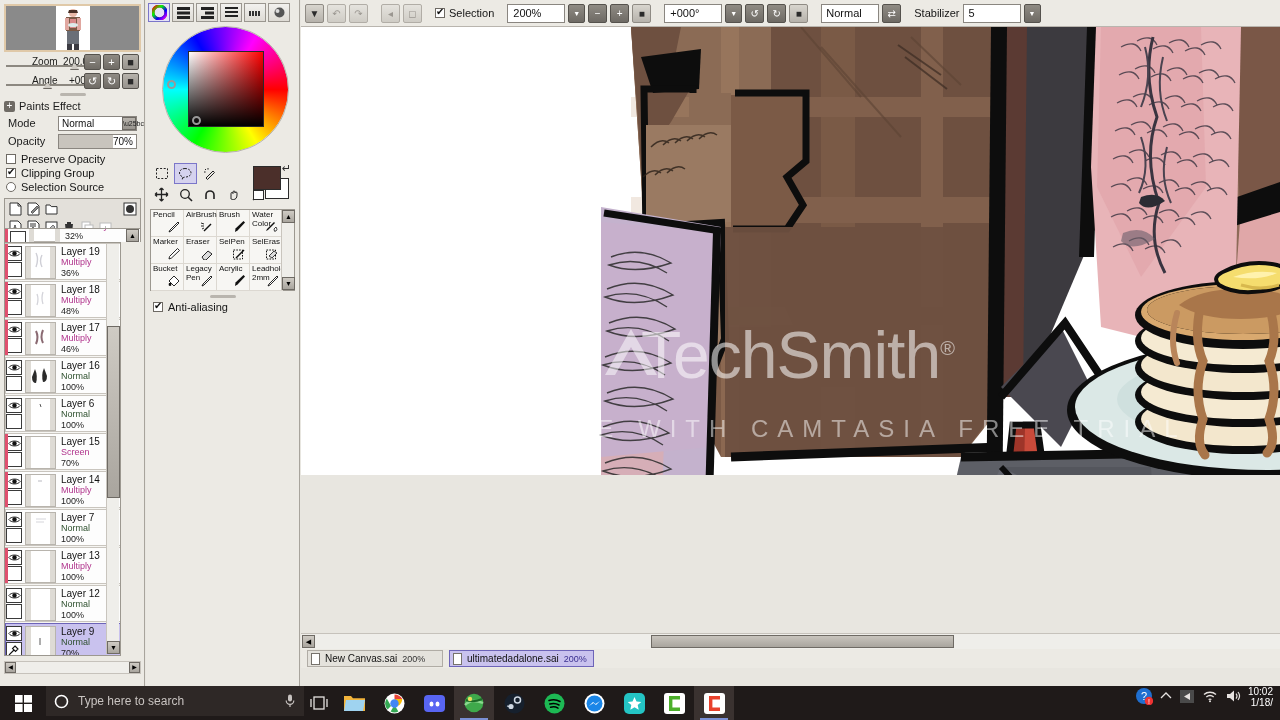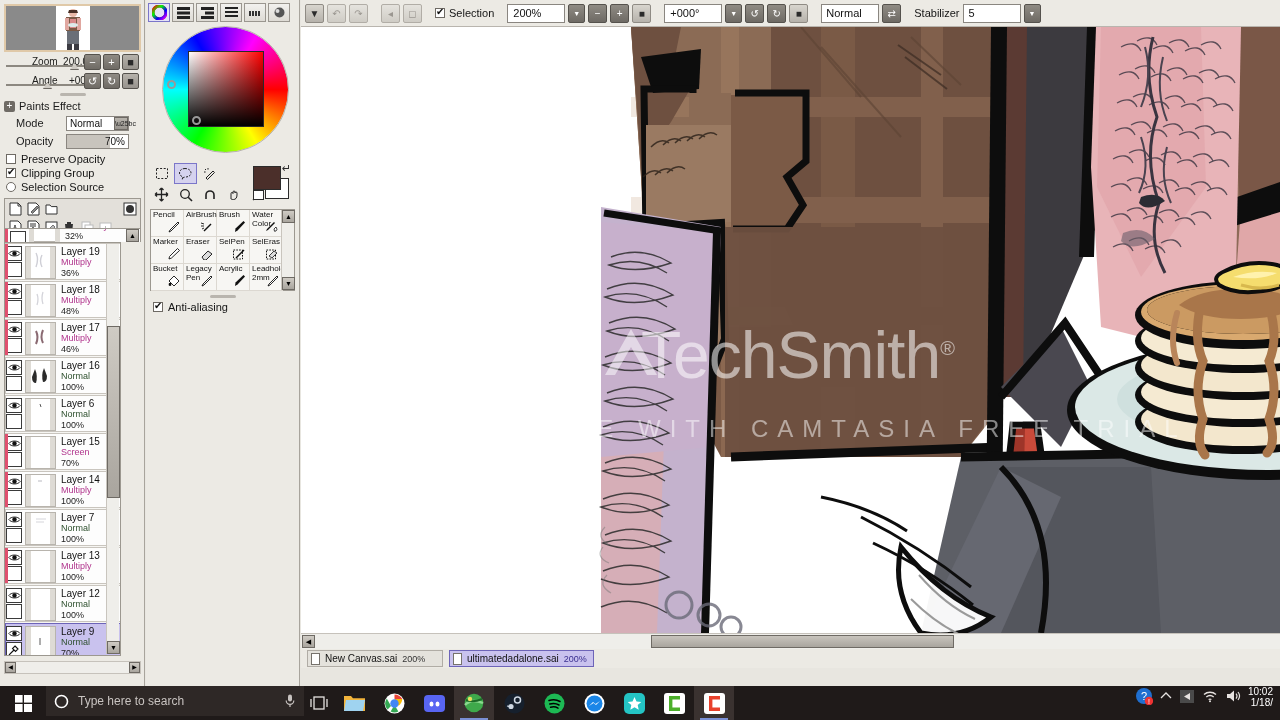--- a/index.html
+++ b/index.html
@@ -30,21 +30,21 @@
   .minibtns { position:absolute; right:2px; top:0px; display:flex; gap:2px;}
   .mb { width:17px; height:16px; background:linear-gradient(#8f8b84,#6f6b65); border:1px solid #55524d; border-radius:2px; color:#fff; font-size:11px; line-height:14px; text-align:center; }
   .mb.flat { background:linear-gradient(#b6b2ab,#97938d); color:#2b2b2b; }
 
   .sep-grip { width:26px; height:3px; background:#b9b5ae; border-radius:2px; margin:3px auto 2px; }
 
   .pe-head { display:flex; align-items:center; gap:4px; padding:2px 4px; }
   .plusbox { width:11px;height:11px; background:#6f6b65; color:#fff; font-size:10px; line-height:10px; text-align:center; border-radius:2px; }
   .pe-title { font-size:11px; color:#1b1b1b; }
 
-  .field-row { display:flex; align-items:center; height:18px; padding:0 16px; gap:4px; }
+  .field-row { display:flex; align-items:center; height:18px; padding:0 8px; gap:4px; }
   .field-row .lab { width:46px; font-size:11px; color:#1b1b1b; }
   .combo { flex:1; height:15px; background:#fff; border:1px solid #8a8680; position:relative; font-size:10px; padding-left:3px; line-height:13px; color:#111; }
   .combo .arrow { position:absolute; right:0; top:0; width:14px; height:13px; background:linear-gradient(#b8b4ad,#98948e); border:1px solid #6e6a64; text-align:center; line-height:11px; font-size:7px; color:#222;}
   .opacity-bar { flex:1; height:15px; background:#fff; border:1px solid #8a8680; position:relative; }
   .opacity-fill { position:absolute; left:0; top:0; bottom:0; width:70%; background:#c8c4bd; }
   .opacity-val { position:absolute; right:3px; top:0px; font-size:10px; line-height:13px; color:#111; }
 
   .chk-row { display:flex; align-items:center; gap:5px; padding:1px 6px; font-size:11px; color:#151515; }
   .box { width:10px; height:10px; border:1px solid #6e6a64; background:#fff; position:relative; flex:none;}
   .box.on:after { content:"\2714"; position:absolute; left:0px; top:-3px; font-size:10px; color:#111; }
@@ -117,21 +117,21 @@
   #top-toolbar { position:relative; height:27px; background:#eceae4; border-bottom:1px solid #b9b5ae; display:flex; align-items:center; padding-left:4px; gap:3px; }
   .tb { width:19px; height:19px; border:1px solid #8f8b84; background:linear-gradient(#d8d5ce,#b6b2ab); border-radius:2px; display:flex;align-items:center;justify-content:center; font-size:10px; color:#2b2b2b;}
   .tb.dim { color:#9b9791; background:linear-gradient(#e5e3de,#cfccc5); border-color:#b1ada6; }
   .tb.dark { background:linear-gradient(#8f8b84,#6e6a64); color:#fff; border-color:#55524d; }
   .tb-gap { width:7px; }
   .tb-chk { display:flex; align-items:center; gap:4px; font-size:11px; color:#151515; }
   .tb-field { height:19px; min-width:58px; background:#fff; border:1px solid #8a8680; font-size:11px; line-height:17px; padding-left:5px; color:#111; }
   .tb-arrow { width:17px; height:19px; background:linear-gradient(#8f8b84,#6e6a64); border:1px solid #55524d; color:#fff; font-size:7px; display:flex; align-items:center; justify-content:center; border-radius:2px;}
   .tb-label { font-size:11px; color:#151515; }
 
-  #canvas-view { position:absolute; left:0; top:27px; right:0; height:606px; background:#fff; overflow:hidden;padding-left:41px; }
+  #canvas-view { position:absolute; left:0; top:27px; right:0; height:448px; background:#fff; overflow:hidden;padding-left:41px; }
   #artboard { position:absolute; left:0; top:0; width:979px; height:606px; background:#fff; }
 
   #h-scroll { position:absolute; left:0; bottom:37px; right:0; height:16px; background:#efeeea; border-top:1px solid #c6c2bb; }
   #h-thumb { position:absolute; left:350px; top:1px; width:303px; height:13px; background:linear-gradient(#c8c4bd,#a9a59e); border:1px solid #6e6a64; }
   .hs-arrow { position:absolute; top:1px; width:13px; height:13px; background:linear-gradient(#cfcbc4,#a9a59e); border:1px solid #6e6a64; font-size:7px; text-align:center; line-height:11px;}
 
   #tabs-bar { position:absolute; left:0; bottom:18px; right:0; height:19px; background:#eceae4; display:flex; align-items:center; padding-left:6px; gap:6px; }
   .doc-tab { display:flex; align-items:center; gap:5px; height:17px; padding:0 6px 0 3px; background:#e4e2dc; border:1px solid #b0aca5; font-size:10px; color:#111;}
   .doc-tab.active { background:#c9c2ee; border:1px solid #6d64b8; }
   .doc-ico { width:9px; height:12px; background:#fff; border:1px solid #76726c; }

